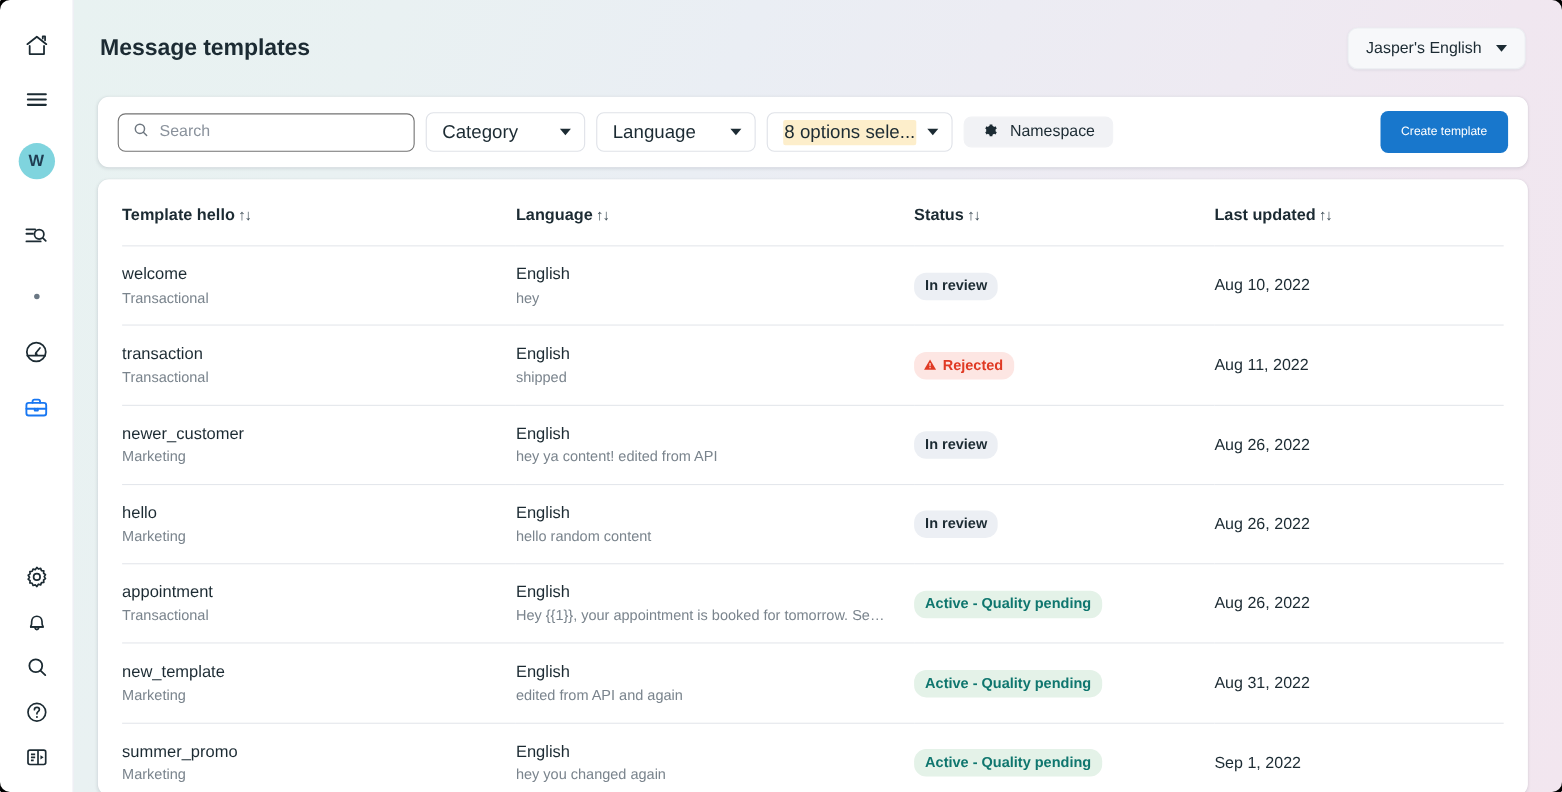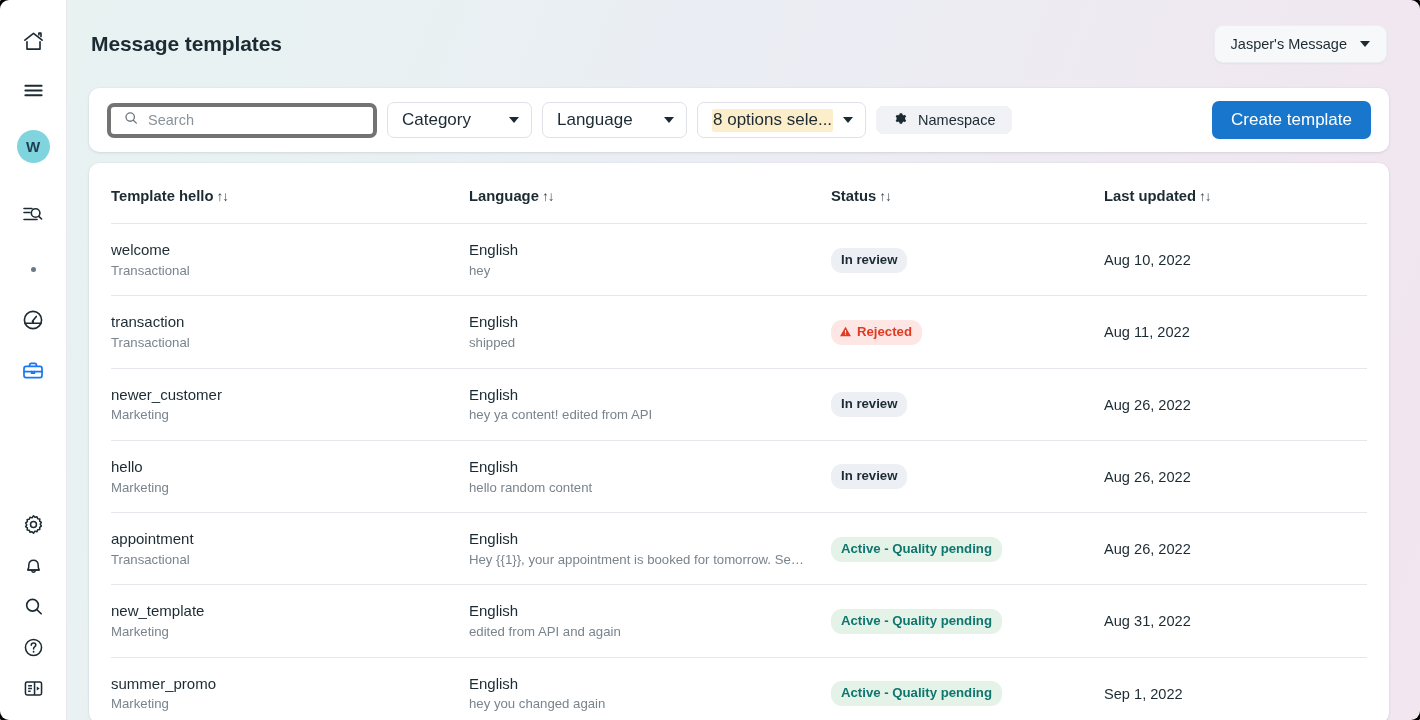--- a/index.html
+++ b/index.html
@@ -123,21 +123,21 @@
   .toolbar-card {
     margin: 0 31px 0 22px;
     height: 64px;
     display: flex;
     align-items: center;
     padding: 0 18px;
     gap: 10px;
   }
   .search-box {
     width: 270px; height: 35px;
-    border: 4px solid #737373;
+    border: 1px solid #737373;
     border-radius: 7px;
     display: flex; align-items: center;
     padding: 0 12px;
     gap: 9px;
     background: #fff;
     cursor: text;
   }
   .search-box input {
     border: none; outline: none;
     font-family: inherit;
@@ -185,21 +185,21 @@
     cursor: pointer;
   }
   .primary-btn {
     margin-left: auto;
     height: 38px;
     background: #1877cc;
     color: #fff;
     border: none;
     border-radius: 7px;
     padding: 0 19px;
-    font-size: 17px;
+    font-size: 11px;
     font-family: inherit;
     font-weight: 400;
     cursor: pointer;
   }
 
   
   .table-card {
     margin: 11px 31px 0 22px;
     height: 560px;
     overflow: hidden;
@@ -389,21 +389,21 @@
 
     </div>
   </nav>
 
   <section class="main">
 
     <header class="page-head">
       <h1 class="page-title">Message templates</h1>
       <div class="head-right">
         <div class="account-btn">
-          <span>Jasper's Message</span>
+          <span>Jasper's English</span>
           <span class="caret"></span>
         </div>
       </div>
     </header>
 
     <div class="card toolbar-card">
 
       <div class="search-box">
         <span>
           <svg width="16" height="16" viewBox="0 0 24 24" fill="none" stroke="#6e7780" stroke-width="2" stroke-linecap="round">

